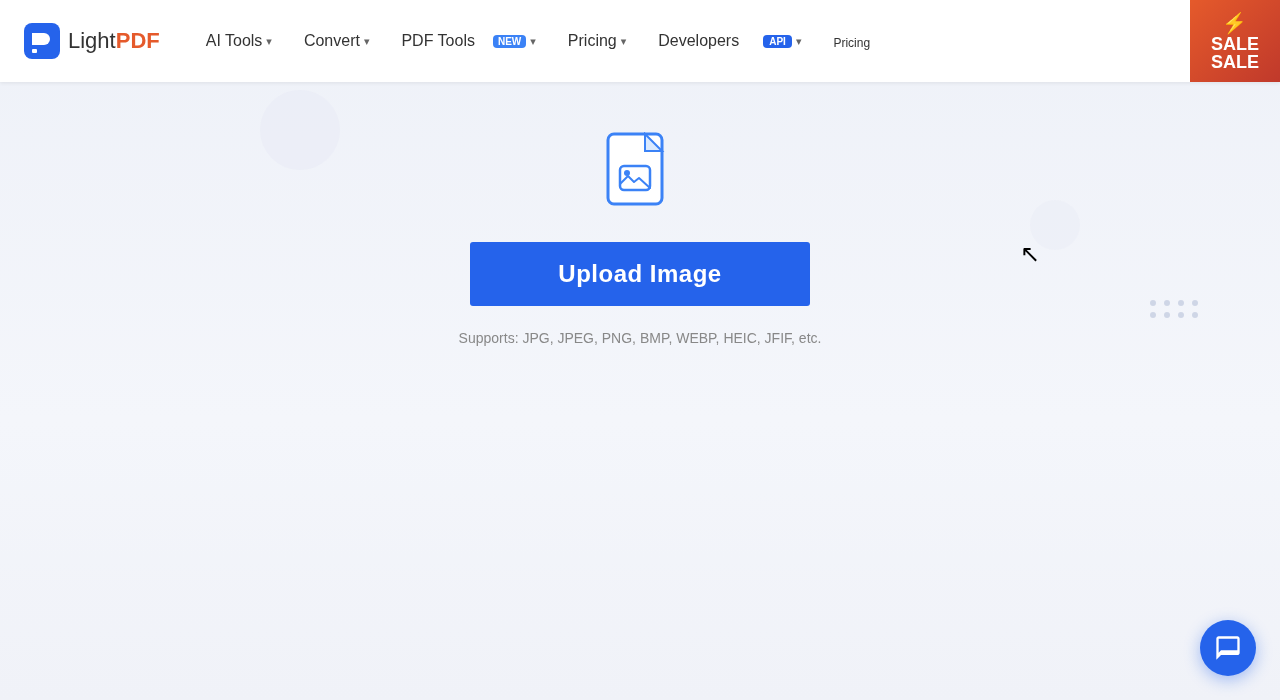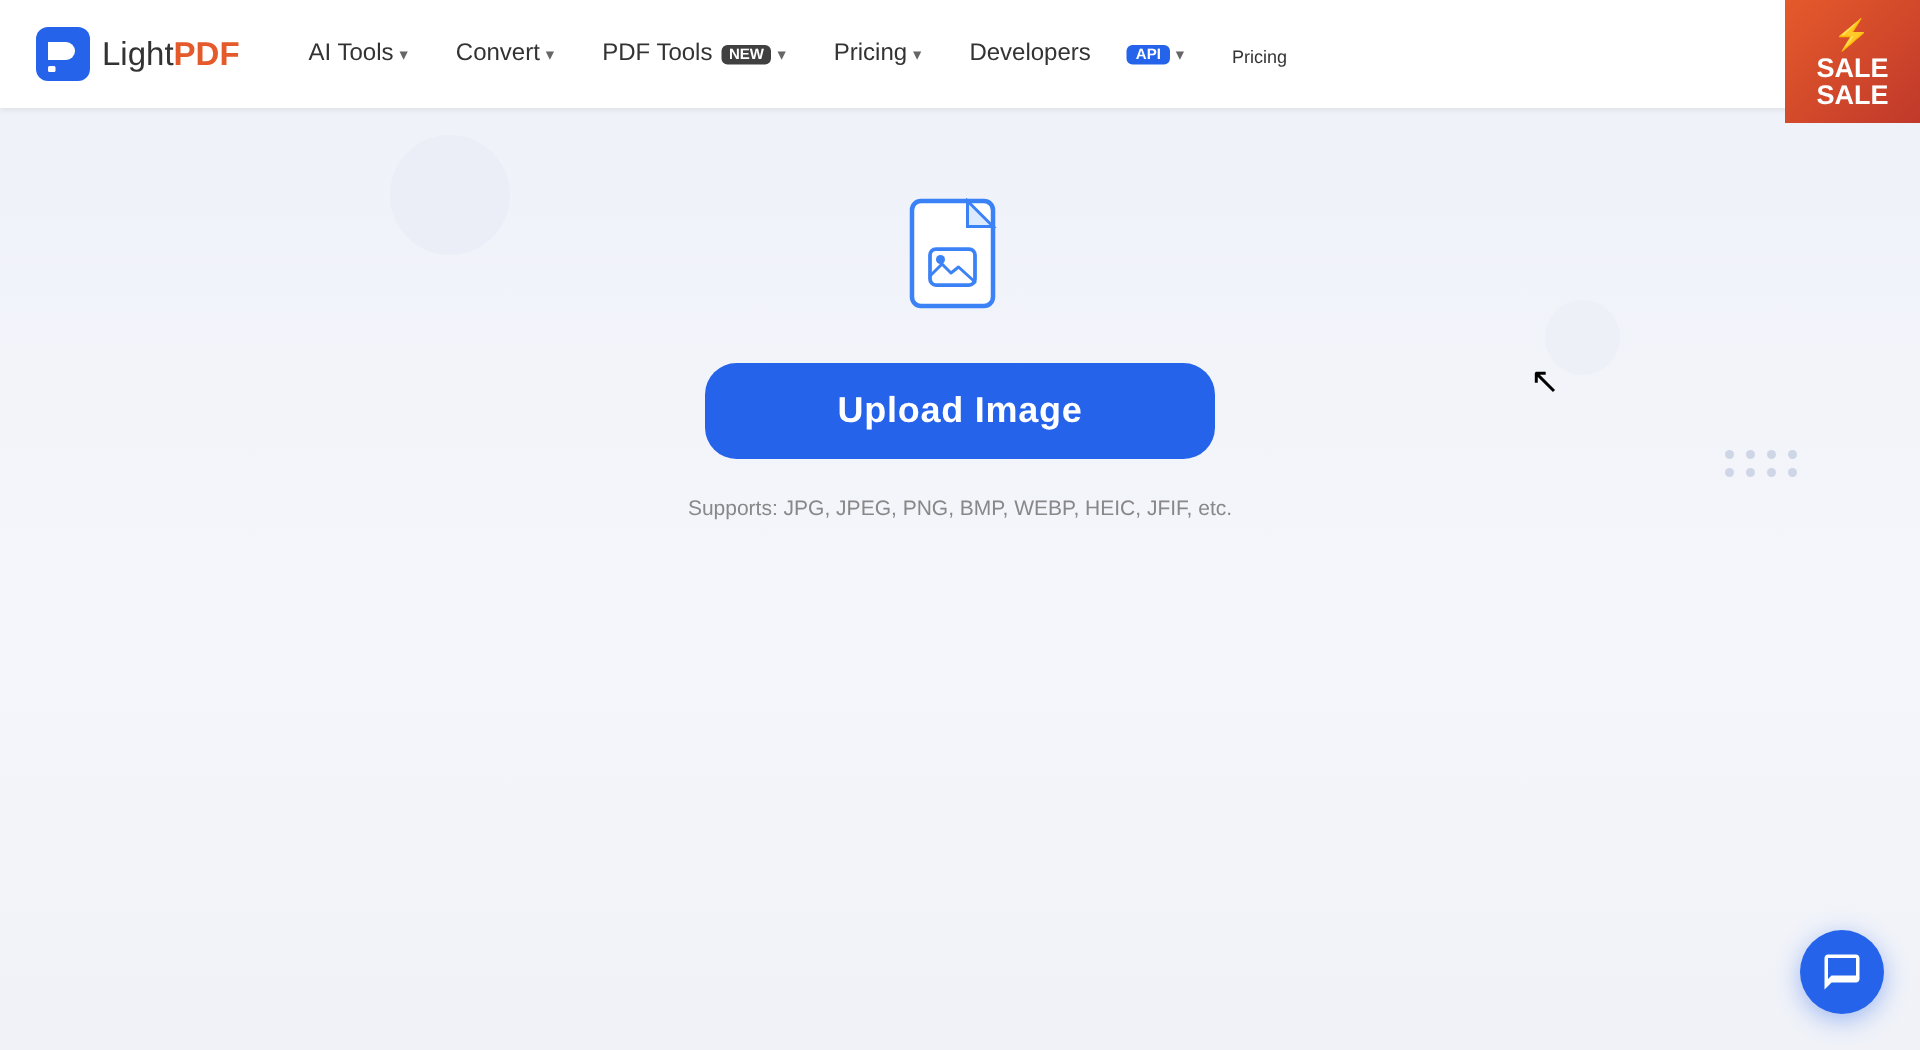--- a/index.html
+++ b/index.html
@@ -9,21 +9,21 @@
       width: 1280px;
       height: 700px;
       overflow: hidden;
       position: relative;
     }
 
     
     nav {
       position: fixed;
       top: 0; left: 0; right: 0;
-      height: 72px;
+      height: 82px;
       background: #fff;
       display: flex;
       align-items: center;
       padding: 0 24px;
       z-index: 100;
       box-shadow: 0 1px 4px rgba(0,0,0,0.08);
     }
     .nav-logo {
       display: flex;
       align-items: center;
@@ -59,27 +59,27 @@
       cursor: pointer;
       border-radius: 6px;
       white-space: nowrap;
       font-weight: 500;
     }
     .nav-item .chevron {
       font-size: 11px;
       color: #666;
     }
     .nav-badge-new {
-      background: #404040;
+      background: #3b82f6;
       color: #fff;
       font-size: 10px;
       font-weight: 700;
       padding: 1px 5px;
       border-radius: 4px;
-      margin-left: 2px;
+      margin-left: 14px;
     }
     .nav-badge-api {
       background: #2563eb;
       color: #fff;
       font-size: 10px;
       font-weight: 700;
       padding: 1px 6px;
       border-radius: 4px;
       margin-left: 20px;
     }
@@ -198,21 +198,21 @@
       width: 90px;
       height: 90px;
       display: flex;
       align-items: center;
       justify-content: center;
     }
     .upload-btn {
       background: #2563eb;
       color: #fff;
       border: none;
-      border-radius: 21px;
+      border-radius: 3px;
       font-size: 24px;
       font-weight: 600;
       padding: 18px 80px;
       cursor: pointer;
       letter-spacing: 0.5px;
       min-width: 340px;
     }
 
     .supported-formats {
       font-size: 14px;

